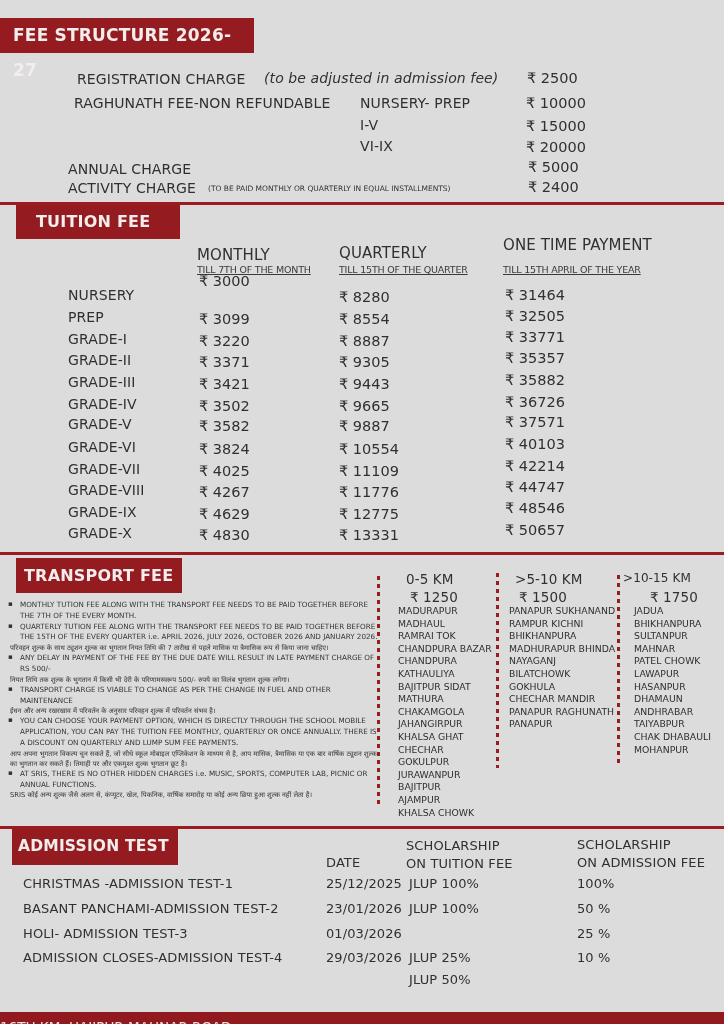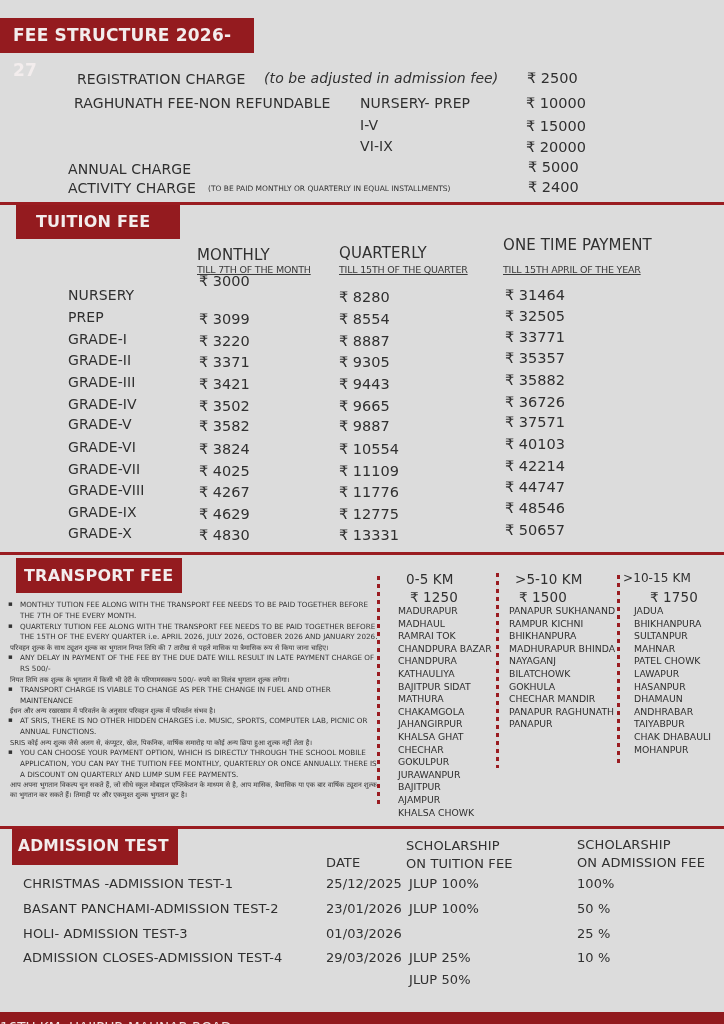--- a/index.html
+++ b/index.html
@@ -155,26 +155,26 @@
     </div>
     <div class="item">
       <div class="bul">ANY DELAY IN PAYMENT OF THE FEE BY THE DUE DATE WILL RESULT IN LATE PAYMENT CHARGE OF RS 500/-</div>
       <div class="hin" style="margin-left: -10px;">नियत तिथि तक शुल्क के भुगतान में किसी भी देरी के परिणामस्वरूप 500/- रुपये का विलंब भुगतान शुल्क लगेगा।</div>
     </div>
     <div class="item">
       <div class="bul">TRANSPORT CHARGE IS VIABLE TO CHANGE AS PER THE CHANGE IN FUEL AND OTHER MAINTENANCE</div>
       <div class="hin" style="margin-left: -10px;">ईंधन और अन्य रखरखाव में परिवर्तन के अनुसार परिवहन शुल्क में परिवर्तन संभव है।</div>
     </div>
     <div class="item">
+      <div class="bul">YOU CAN CHOOSE YOUR PAYMENT OPTION, WHICH IS DIRECTLY THROUGH THE SCHOOL MOBILE APPLICATION, YOU CAN PAY THE TUITION FEE MONTHLY, QUARTERLY OR ONCE ANNUALLY. THERE IS A DISCOUNT ON QUARTERLY AND LUMP SUM FEE PAYMENTS.</div>
+      <div class="hin" style="margin-left: -10px;">आप अपना भुगतान विकल्प चुन सकते हैं, जो सीधे स्कूल मोबाइल एप्लिकेशन के माध्यम से है, आप मासिक, त्रैमासिक या एक बार वार्षिक ट्यूशन शुल्क का भुगतान कर सकते हैं। तिमाही पर और एकमुश्त शुल्क भुगतान छूट है।</div>
+    </div>
+    <div class="item">
       <div class="bul">AT SRIS, THERE IS NO OTHER HIDDEN CHARGES i.e. MUSIC, SPORTS, COMPUTER LAB, PICNIC OR ANNUAL FUNCTIONS.</div>
       <div class="hin" style="margin-left: -10px;">SRIS कोई अन्य शुल्क जैसे अलग से, कंप्यूटर, खेल, पिकनिक, वार्षिक समारोह या कोई अन्य छिपा हुआ शुल्क नहीं लेता है।</div>
-    </div>
-    <div class="item">
-      <div class="bul">YOU CAN CHOOSE YOUR PAYMENT OPTION, WHICH IS DIRECTLY THROUGH THE SCHOOL MOBILE APPLICATION, YOU CAN PAY THE TUITION FEE MONTHLY, QUARTERLY OR ONCE ANNUALLY. THERE IS A DISCOUNT ON QUARTERLY AND LUMP SUM FEE PAYMENTS.</div>
-      <div class="hin" style="margin-left: -10px;">आप अपना भुगतान विकल्प चुन सकते हैं, जो सीधे स्कूल मोबाइल एप्लिकेशन के माध्यम से है, आप मासिक, त्रैमासिक या एक बार वार्षिक ट्यूशन शुल्क का भुगतान कर सकते हैं। तिमाही पर और एकमुश्त शुल्क भुगतान छूट है।</div>
     </div>
   </div>
 
 <div class="dots" style="left:377px;top:576px;height:228px;"></div>
 <div class="dots" style="left:496px;top:573px;height:195px;"></div>
 <div class="dots" style="left:617px;top:575px;height:190px;"></div>
 
 <div id="zones">
     <div>
       <span class="abs lbl" style="left: 406px; top: 571px; font-size: 13.5px;">0-5 KM</span>

